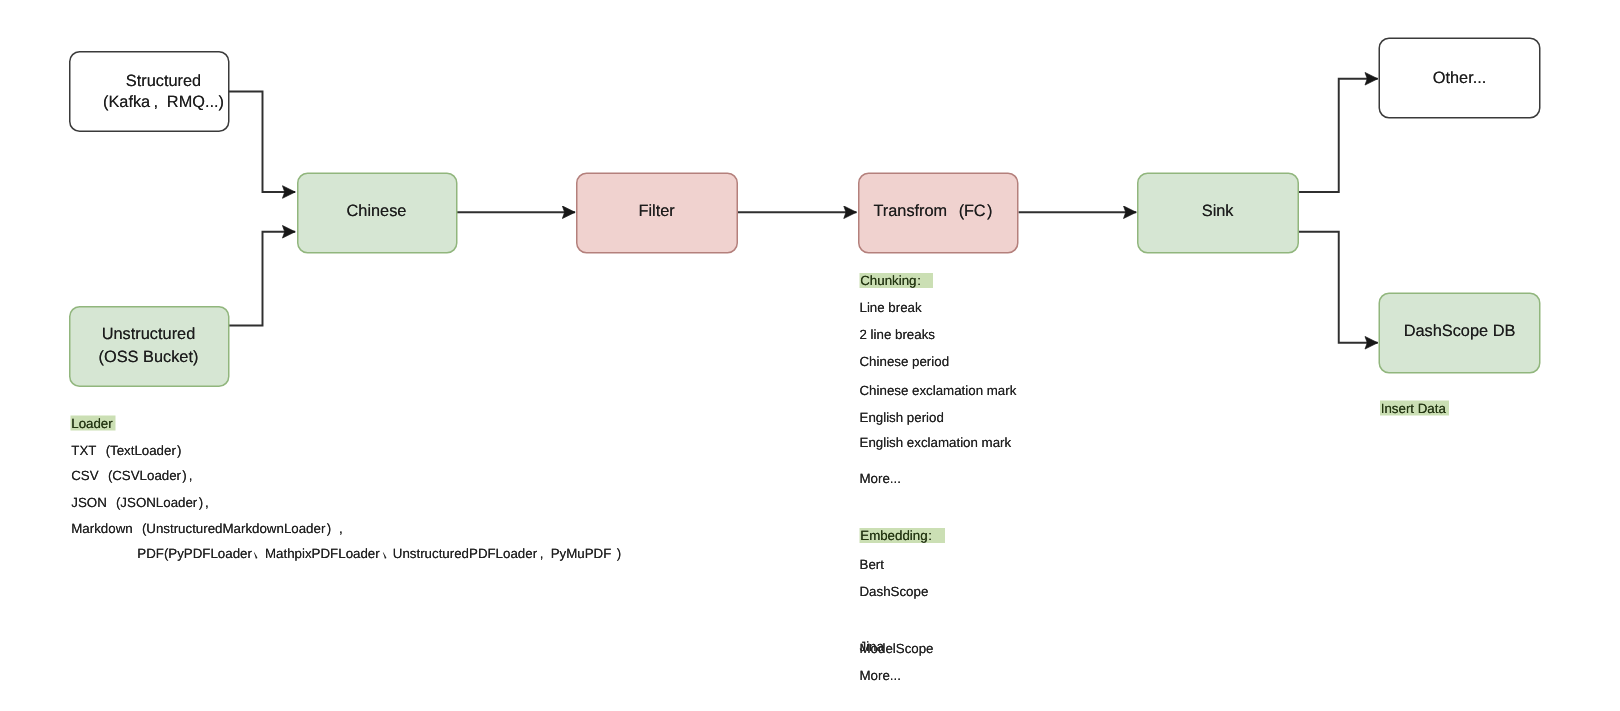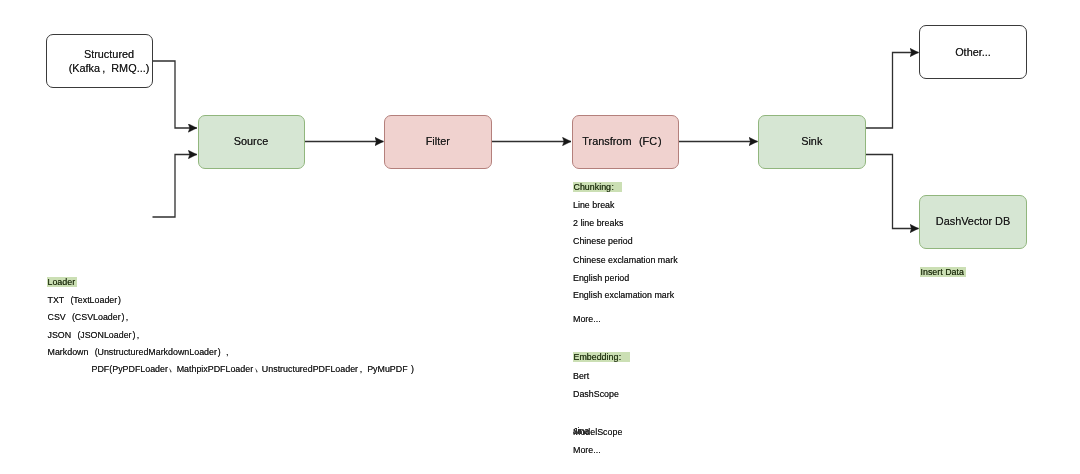--- a/index.html
+++ b/index.html
@@ -62,43 +62,49 @@
     </g>
   </svg>
 
   <div class="node white" style="left:45.5px;top:34px;width:107px;height:54px;padding-left:20px;">
     <div>
       <span class="t">Structured</span>
       <span class="t">(Kafka<span class="fw">,</span>RMQ...)</span>
     </div>
   </div>
 
+  <div class="node green" style="left:45.5px;top:203.5px;width:107px;height:54px;">
+    <div>
+      <span class="t">Unstructured</span>
+      <span class="t">(OSS Bucket)</span>
+    </div>
+  </div>
 
   <div class="node green" style="left:197.5px;top:114.5px;width:107px;height:54px;">
-    <span class="t">Source</span>
+    <span class="t">Chinese</span>
   </div>
 
   <div class="node pink" style="left:384px;top:114.5px;width:107.5px;height:54px;">
     <span class="t">Filter</span>
   </div>
 
   <div class="node pink" style="left:571.5px;top:114.5px;width:107.5px;height:54px;">
     <span class="t">Transfrom<span class="fwl">(</span>FC<span class="fwc">)</span></span>
   </div>
 
   <div class="node green" style="left:758px;top:114.5px;width:107.5px;height:54px;">
     <span class="t">Sink</span>
   </div>
 
   <div class="node white" style="left:919px;top:25px;width:108px;height:54px;">
     <span class="t">Other...</span>
   </div>
 
   <div class="node green" style="left:919px;top:194.5px;width:108px;height:54px;">
-    <span class="t">DashVector DB</span>
+    <span class="t">DashScope DB</span>
   </div>
 
   <div class="lbl hl" style="left:46.5px;top:277px;">
     <span>Loader</span>
   </div>
   <div class="lbl" style="left:47.5px;top:294.5px;">TXT<span class="fwl">(</span>TextLoader<span class="fwc">)</span></div>
   <div class="lbl" style="left:47.5px;top:312px;">CSV<span class="fwl">(</span>CSVLoader<span class="fwc2">)</span><span class="fw">,</span></div>
   <div class="lbl" style="left:47.5px;top:329.5px;">JSON<span class="fwl">(</span>JSONLoader<span class="fwc2">)</span><span class="fw">,</span></div>
   <div class="lbl" style="left:47.5px;top:347px;">Markdown<span class="fwl">(</span>UnstructuredMarkdownLoader<span class="fwc4">)</span><span class="fw">,</span></div>
   <div class="lbl" style="left:47.5px;top:364px;padding-left:44px;">PDF(PyPDFLoader<span class="fwe"><svg viewBox="0 0 10 10" aria-hidden="true">

